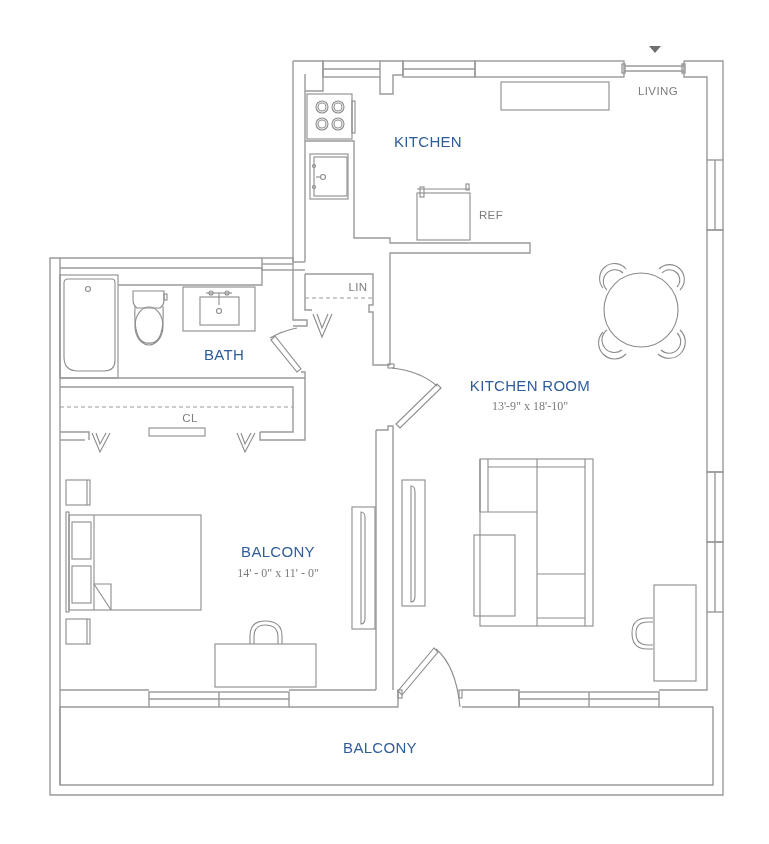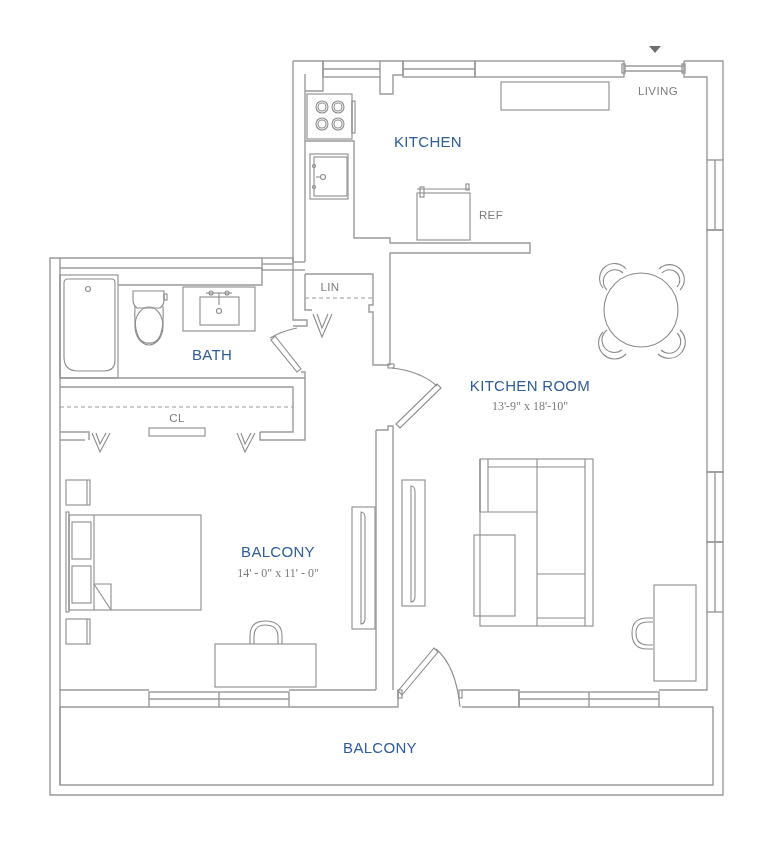--- a/index.html
+++ b/index.html
@@ -248,20 +248,20 @@
     <line class="w" x1="519" y1="699" x2="659" y2="699"></line>
     <line class="w" x1="589" y1="692" x2="589" y2="707"></line>
     <polyline class="w" points="659,690 707,690 707,680"></polyline>
     <polyline class="w" points="659,707 713,707 713,785 60,785 60,707 149,707"></polyline>
   </g>
 </svg>
 
 <div class="room-label" style="left:428px; top:133px;">KITCHEN</div>
 <div class="fix-label" style="left:443px; top:209px;margin-left:48px;">REF</div>
 <div class="fix-label" style="left:658px; top:85px;">LIVING</div>
-<div class="fix-label" style="left:330px; top:281px;">LIN</div>
-<div class="room-label" style="left:212px; top:346px;">BATH</div>
-<div class="fix-label" style="left:177px; top:412px;">CL</div>
+<div class="fix-label" style="left:358px; top:281px;">LIN</div>
+<div class="room-label" style="left:224px; top:346px;">BATH</div>
+<div class="fix-label" style="left:190px; top:412px;">CL</div>
 <div class="room-label" style="left:530px; top:377px;">KITCHEN ROOM</div>
 <div class="dim-label" style="left:530px; top:399px;">13'-9" x 18'-10"</div>
 <div class="room-label" style="left:278px; top:543px;">BALCONY</div>
 <div class="dim-label" style="left:278px; top:566px;">14' - 0" x 11' - 0"</div>
 <div class="room-label" style="left:380px; top:739px;">BALCONY</div>
 
 </body></html>

